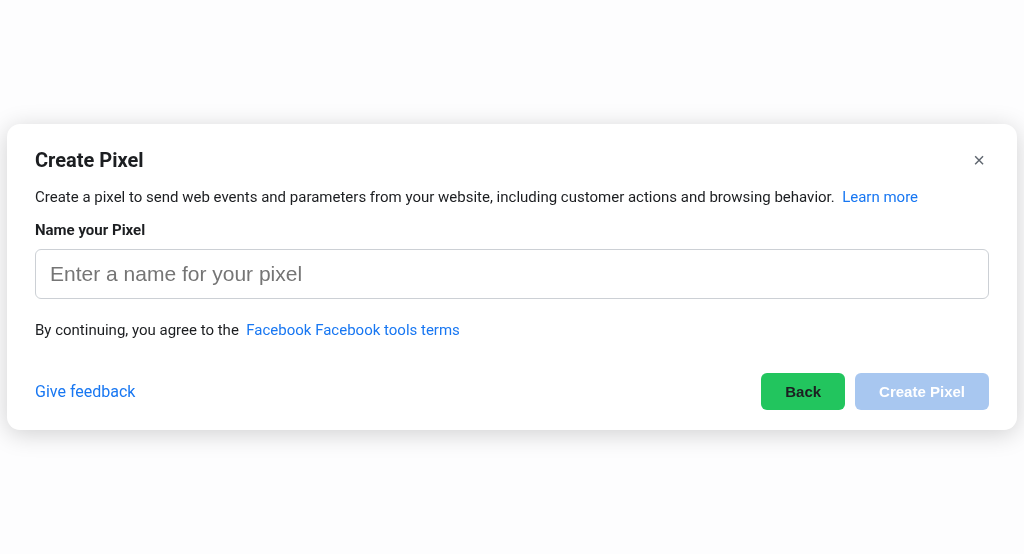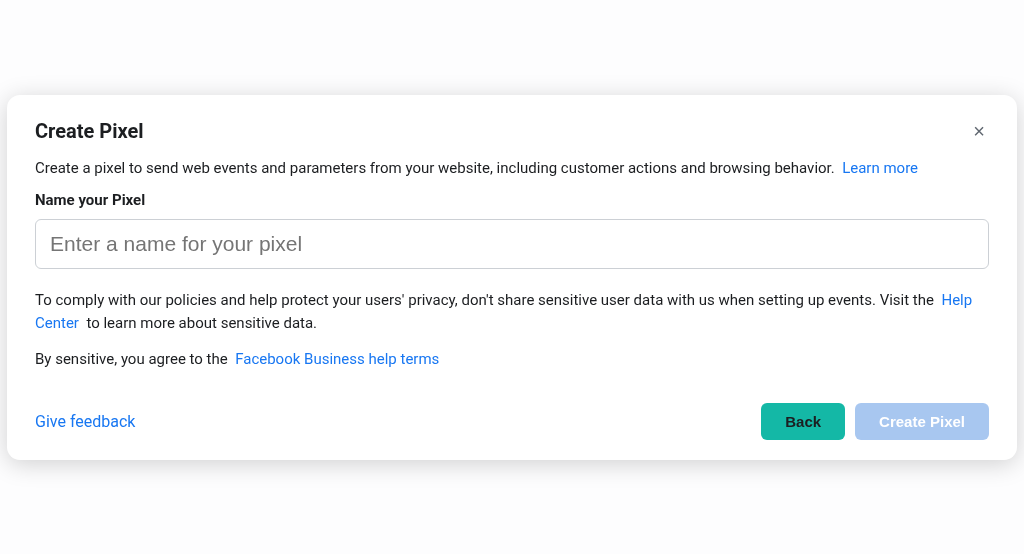--- a/index.html
+++ b/index.html
@@ -121,21 +121,21 @@
       gap: 12px;
     }
 
     .footer-right {
       display: flex;
       gap: 10px;
       align-items: center;
     }
 
     .back-btn {
-      background: #14b8a6;
+      background: #22c55e;
       border: none;
       border-radius: 6px;
       font-size: 15px;
       font-weight: 600;
       color: #1c1e21;
       padding: 10px 24px;
       cursor: pointer;
     }
 
     .create-pixel-btn {
@@ -164,29 +164,24 @@
 
     <p class="modal-description">
       <span>Create a pixel to send web events and parameters from your website, including customer actions and browsing behavior.</span>
       &nbsp;<a href="#">Learn more</a>
     </p>
 
     <div class="pixel-name-label">Name your Pixel</div>
 
     <input class="pixel-name-input" type="text" placeholder="Enter a name for your pixel" style="">
 
-    <p class="privacy-text">
-      <span>To comply with our policies and help protect your users' privacy, don't share sensitive user data with us when setting up events. Visit the</span>
-      &nbsp;<a href="#">Help Center</a>&nbsp;
-      <span>to learn more about sensitive data.</span>
-    </p>
 
     <p class="terms-text">
-      <span>By sensitive, you agree to the</span>
-      &nbsp;<a href="#">Facebook Business help terms</a>
+      <span>By continuing, you agree to the</span>
+      &nbsp;<a href="#">Facebook Facebook tools terms</a>
     </p>
 
     <div class="modal-footer">
       <a href="#" class="give-feedback-link">Give feedback</a>
 
       <div class="footer-right">
         <button class="back-btn">Back</button>
         <button class="create-pixel-btn" disabled="">Create Pixel</button>
       </div>
     </div>

